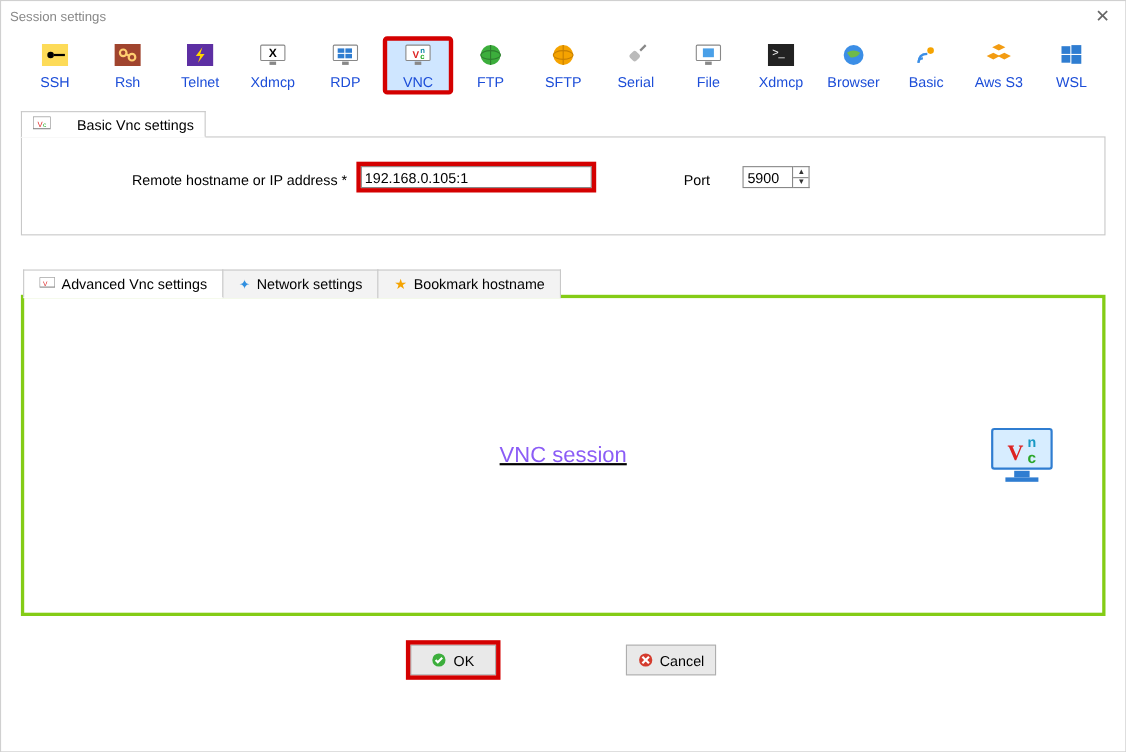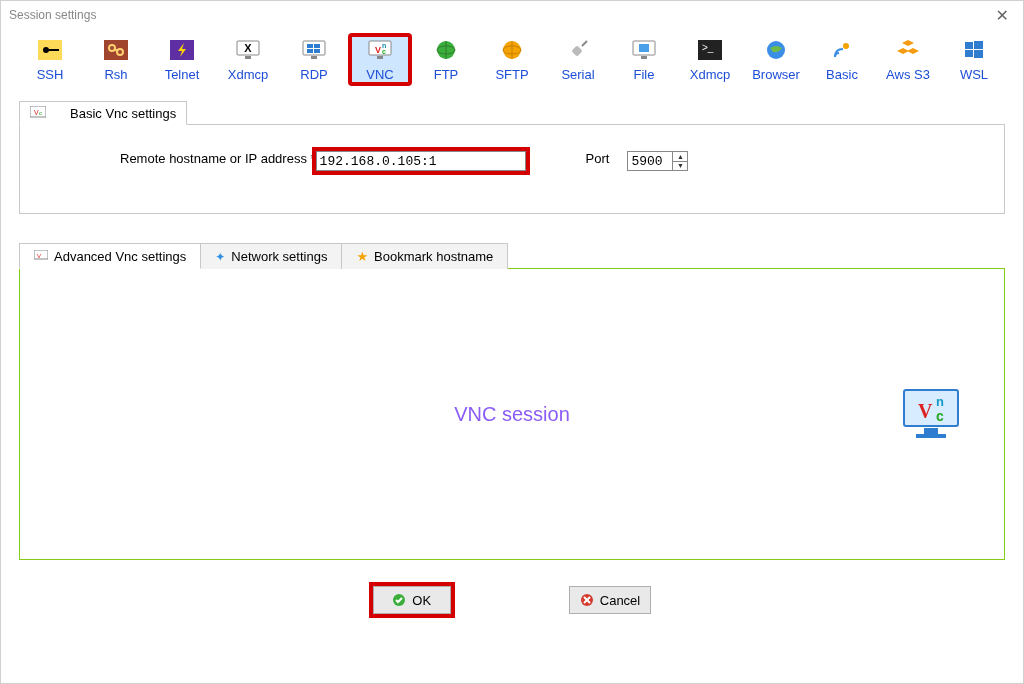--- a/index.html
+++ b/index.html
@@ -68,53 +68,54 @@
     border: 1px solid #c8c8c8;
     border-bottom: 1px solid #fff;
     display: flex;
     align-items: center;
     gap: 24px;
     padding: 0 10px;
     font-size: 13px;
   }
   .basic-row {
     display: flex;
-    align-items: flex-start;
-    gap: 0;
+    align-items: flex-end;
+    gap: 12px;
     padding-left: 80px;
   }
   .txt-in {
     height: 20px;
     border: 1px solid #888;
     padding: 0 3px;
     font-size: 13px;
-    font-family: Liberation Mono, monospace;
+    font-family: Liberation Sans, sans-serif;
   }
   .ip-in { width: 210px; }
   .port-in { width: 46px; margin-left: 18px; }
   .spinner {
     display: inline-flex; flex-direction: column;
     border: 1px solid #888; border-left: none;
     height: 20px; width: 15px;
   }
   .spinner div {
     flex: 1; display: flex; align-items: center; justify-content: center;
     font-size: 7px; color: #333; cursor: pointer; line-height: 1;
   }
   .spinner div:first-child { border-bottom: 1px solid #888; }
   .highlight-red { outline: 4px solid #d40000; outline-offset: 0; }
 
   .adv-panel {
-    border: 1px solid #84cc16;
+    border: 3px solid #84cc16;
     margin-top: 54px;
     position: relative;
     height: 292px;
     display: flex;
     align-items: center;
     justify-content: center;
+    text-decoration: underline;
   }
   .adv-tabs {
     position: absolute;
     top: -26px; left: -1px;
     display: flex;
     height: 26px;
   }
   .adv-tab {
     border: 1px solid #c8c8c8;
     border-bottom: none;

